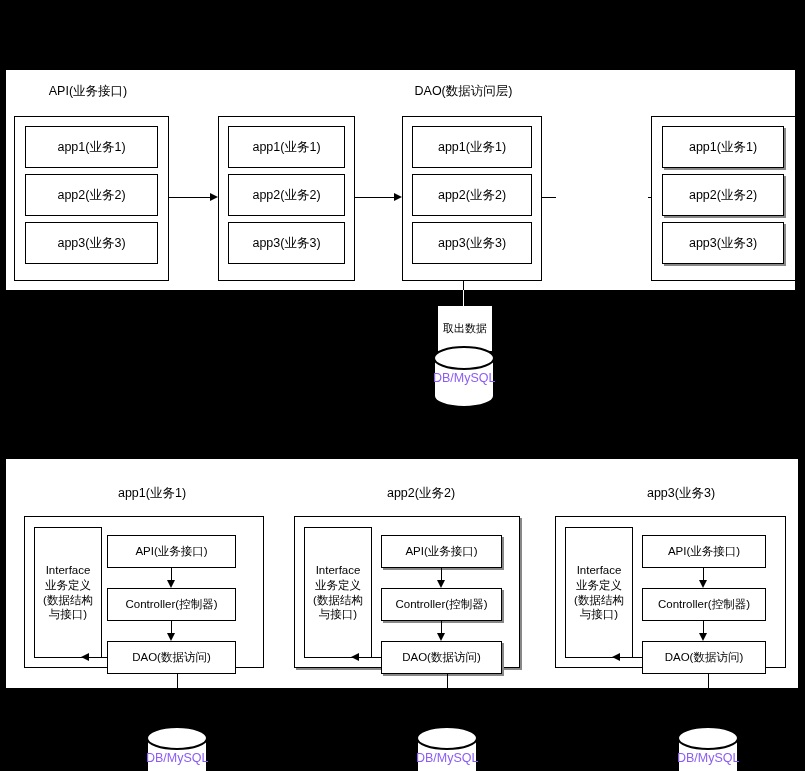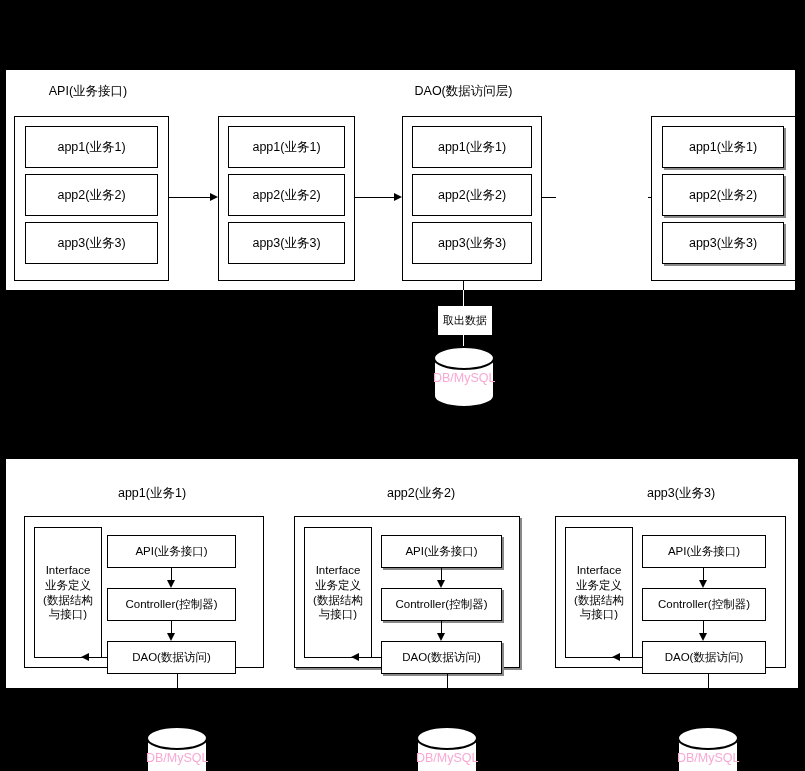--- a/index.html
+++ b/index.html
@@ -100,21 +100,21 @@
     border-right: 4.5px solid transparent;
     border-top: 8px solid #000000;
   }
 
   
   .edge-label {
     position: absolute;
     background: #ffffff;
     color: #000000;
     font-size: 11px;
-    padding: 8px 1px;
+    padding: 16px 1px;
     white-space: nowrap;
     text-align: center;
     line-height: 1.2;
   }
   .edge-label-plain {
     position: absolute;
     color: #000000;
     font-size: 11px;
     white-space: nowrap;
     text-align: center;
@@ -125,21 +125,21 @@
   .cyl {
     position: absolute;
   }
   .cyl svg { display: block; }
   .cyl-label {
     position: absolute;
     left: 0;
     width: 100%;
     text-align: center;
     font-size: 12.5px;
-    color: #f9a8d4;
+    color: #8b5cf6;
     white-space: nowrap;
   }
   
   .group-title {
     position: absolute;
     font-size: 12.5px;
     color: #000000;
     text-align: center;
     white-space: nowrap;
   }

